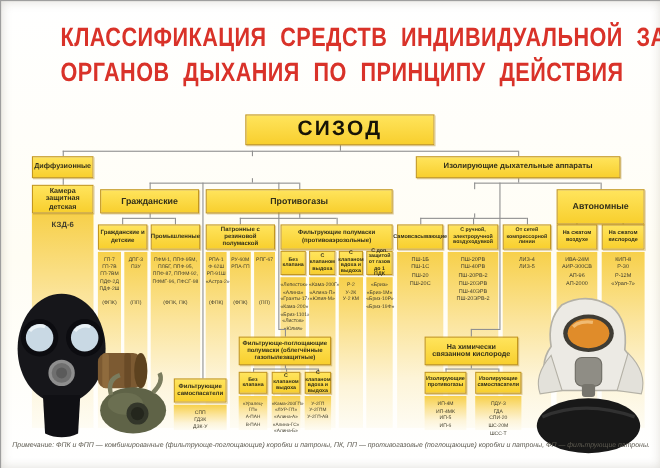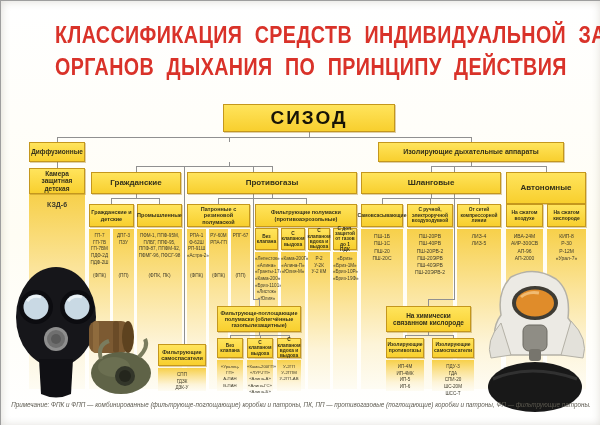--- a/index.html
+++ b/index.html
@@ -231,23 +231,20 @@
 
   <div class="bx f65" style="left:28px;top:167px;width:56px;height:26px">
       <span>Камера защитная детская</span>
     </div>
   <div class="bx f8" style="left:90px;top:171px;width:90px;height:22px">
       <span>Гражданские</span>
     </div>
   <div class="bx f8" style="left:186px;top:171px;width:170px;height:22px">
       <span>Противогазы</span>
     </div>
-  <div class="bx f8" style="left:360px;top:171px;width:140px;height:22px">
-      <span>Шланговые</span>
-    </div>
   <div class="bx f8" style="left:505px;top:171px;width:80px;height:32px">
       <span>Автономные</span>
     </div>
 
   <div class="bx f55" style="left:88px;top:203px;width:45px;height:23px">
       <span>Гражданские и детские</span>
     </div>
   <div class="bx f55" style="left:136px;top:203px;width:45px;height:23px">
       <span>Промышленные</span>
     </div>

